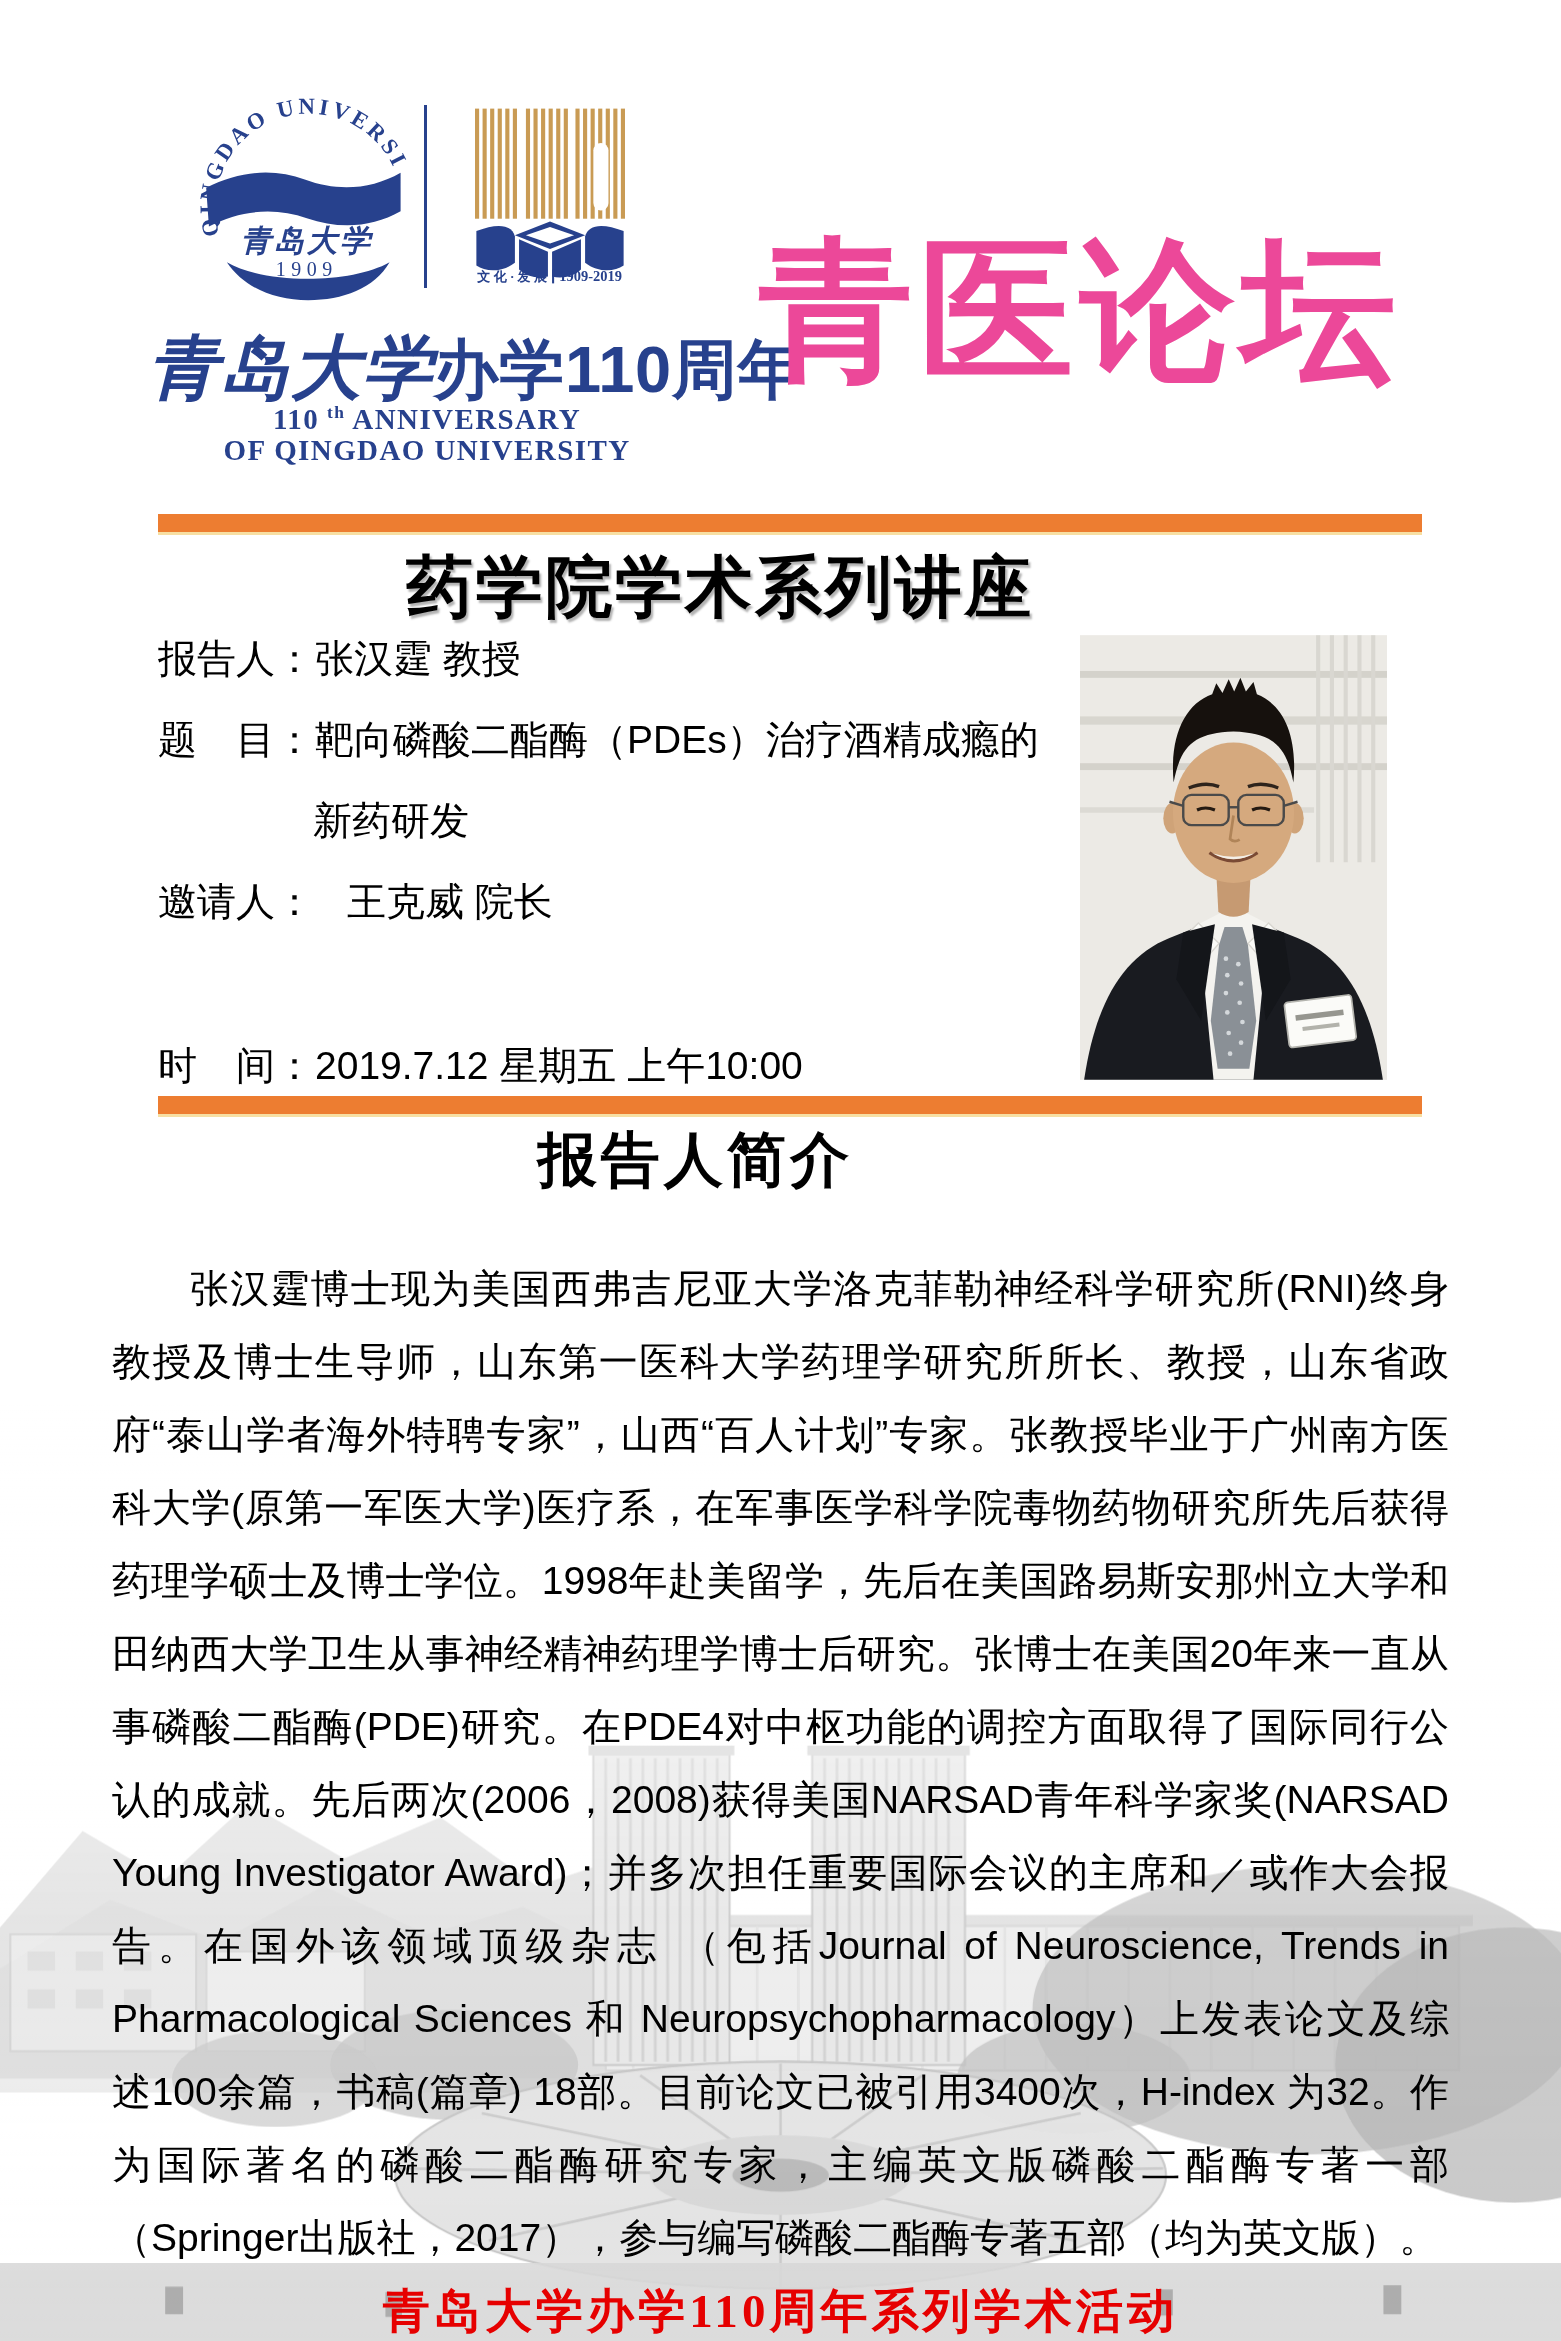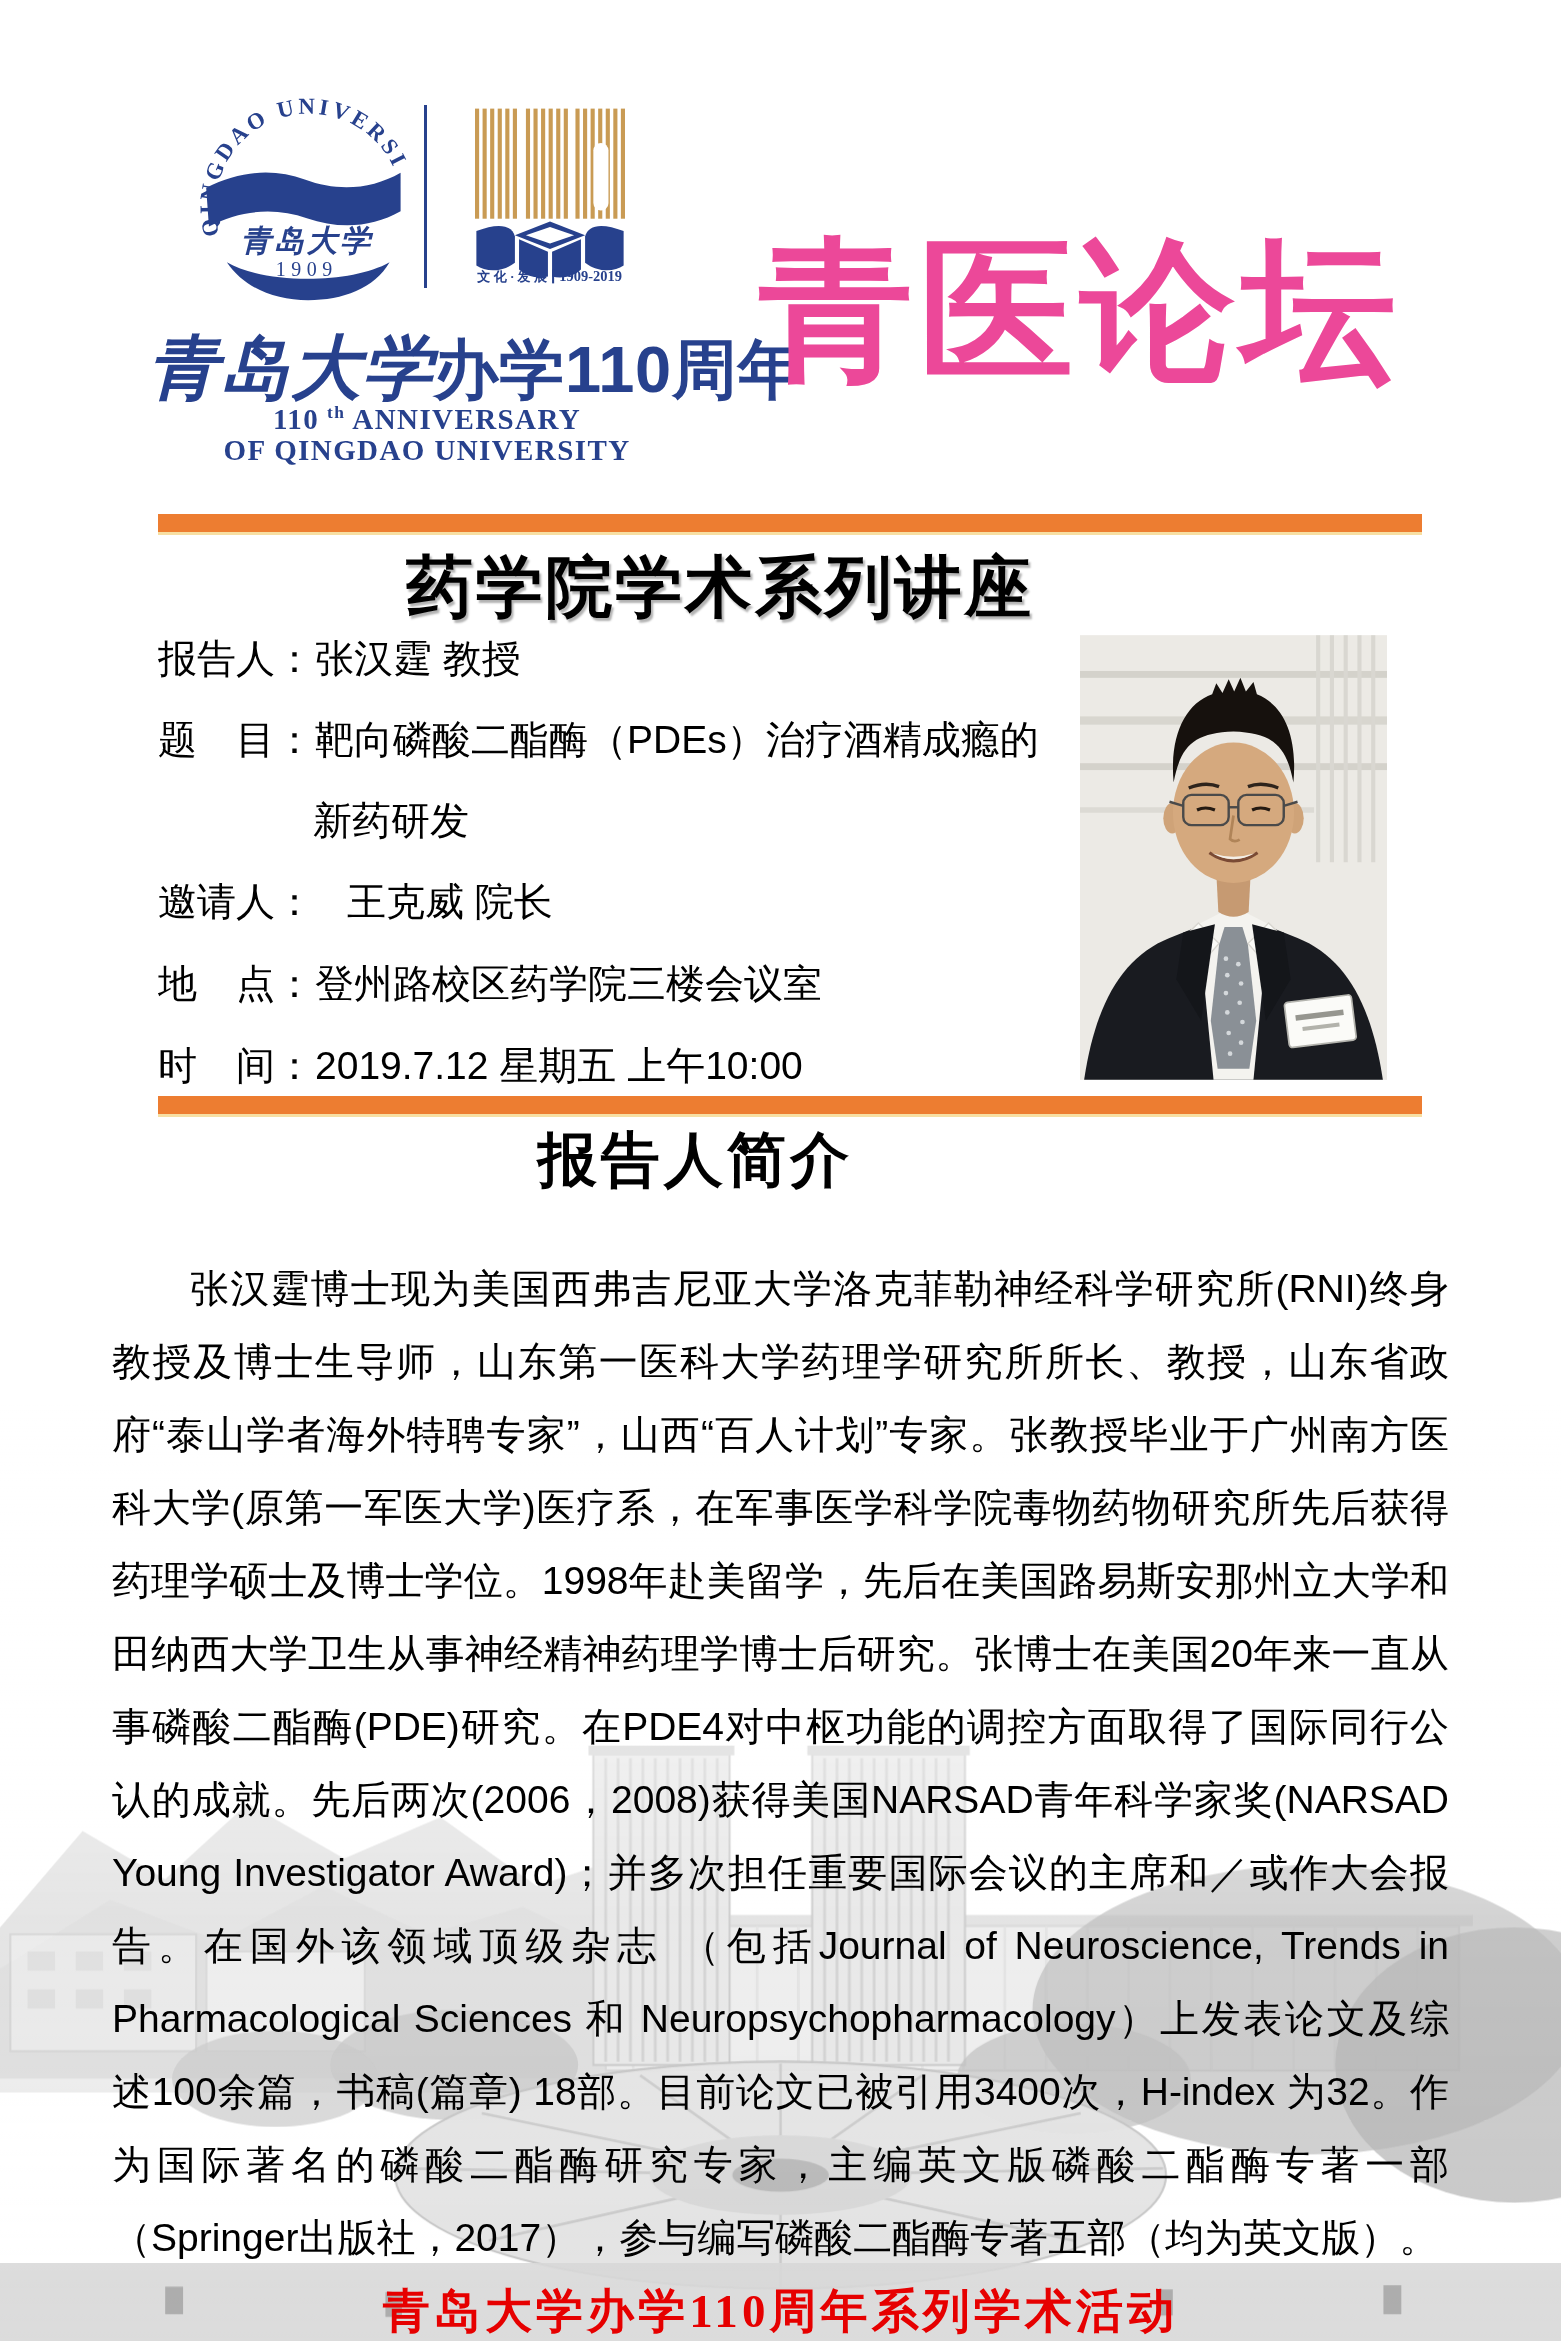--- a/index.html
+++ b/index.html
@@ -240,24 +240,20 @@
     <span class="info-label">题　目：</span>
     <span class="info-value">靶向磷酸二酯酶（PDEs）治疗酒精成瘾的</span>
   </div>
   <div class="abs info-row info-wrap content-layer" style="top:799px;">
     <span class="info-value">新药研发</span>
   </div>
   <div class="abs info-row content-layer" style="top:880px;gap:32px;">
     <span class="info-label">邀请人：</span>
     <span class="info-value">王克威 院长</span>
   </div>
-  <div class="abs info-row content-layer" style="top:962px;">
-    <span class="info-label">地　点：</span>
-    <span class="info-value">登州路校区药学院三楼会议室</span>
-  </div>
   <div class="abs info-row content-layer" style="top:1044px;">
     <span class="info-label">时　间：</span>
     <span class="info-value">2019.7.12 星期五 上午10:00</span>
   </div>
 
   <div class="abs photo-box content-layer">
     <svg width="307" height="445" viewBox="0 0 446 646">
 
       <rect x="0" y="0" width="446" height="646" fill="#eceae5"></rect>
       <rect x="0" y="52" width="446" height="10" fill="#d4d2cb"></rect>

